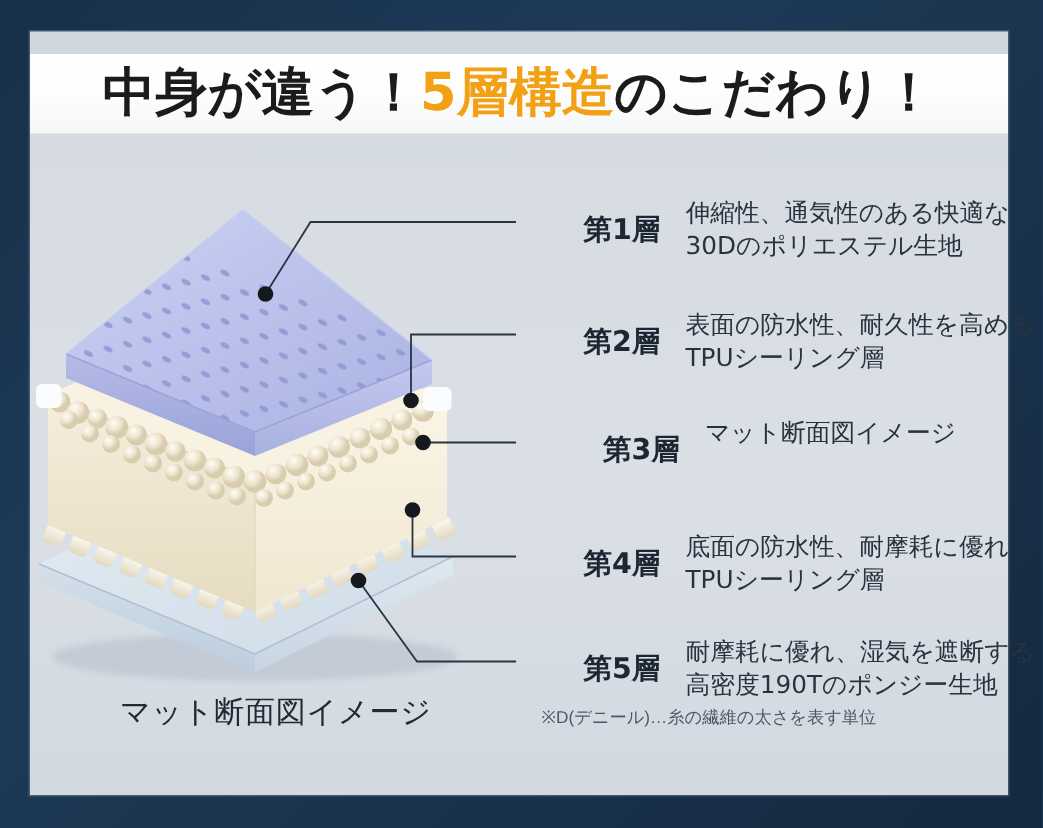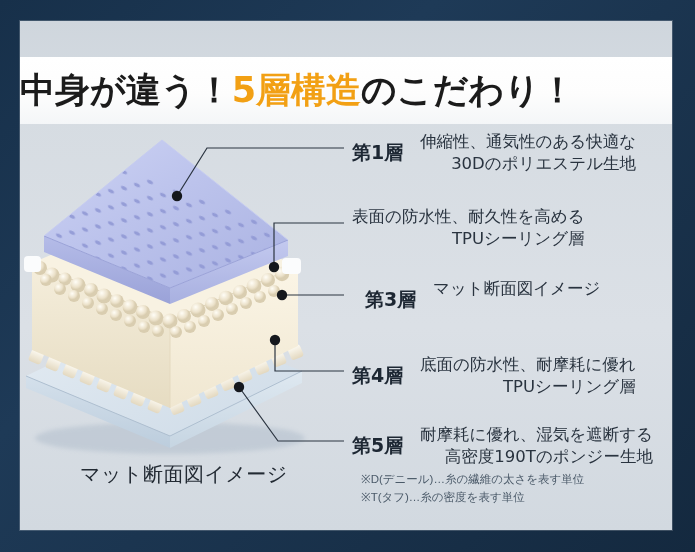--- a/index.html
+++ b/index.html
@@ -14,23 +14,23 @@
   }
   
   #panel{
     position:absolute;left:20px;top:21px;width:652px;height:509px;
     background:linear-gradient(180deg,#cfd6dd 0%,#d6dce2 18%,#dbe0e6 60%,#d2d9e0 100%);
     box-shadow:0 0 0 1px rgba(255,255,255,.18);
     overflow:hidden;
   }
   
   #title-band{
-    position:absolute;left:20px;top:57px;width:652px;height:67px;
+    position:absolute;left:20px;top:36px;width:652px;height:53px;
     background:linear-gradient(180deg,#ffffff 0%,#fdfdfd 55%,#f4f6f8 100%);
-    display:flex;align-items:center;justify-content:flex-start;
+    display:flex;align-items:center;justify-content:center;
   }
   #title-text{
     font-size:35px;font-weight:bold;color:#1b1b1b;letter-spacing:0px;
     white-space:nowrap;line-height:1;
     font-family:"DejaVu Sans","Liberation Sans",sans-serif;
   }
   #title-text .hl{color:#f2a014;}
   
   #diagram{
     position:absolute;left:10px;top:118px;width:330px;height:340px;
@@ -39,30 +39,29 @@
   
   #caption{
     position:absolute;left:80px;top:461px;
     font-size:20px;font-weight:normal;color:#222a33;
     font-family:"DejaVu Sans","Liberation Sans",sans-serif;
     letter-spacing:.5px;
   }
   
   #leaders{position:absolute;left:0;top:0;width:695px;height:552px;pointer-events:none;}
   
-  .layer-row{position:absolute;display:flex;align-items:flex-start;}
+  .layer-row{position:absolute;display:flex;align-items:flex-start;margin-left:37px;}
   .layer-tag{
     font-size:19px;font-weight:bold;color:#1d2733;white-space:nowrap;
     font-family:"DejaVu Sans","Liberation Sans",sans-serif;
     padding-top:9px;width:68px;flex:0 0 68px;
   }
   .layer-desc{
     font-size:16.5px;color:#29333f;line-height:1.35;white-space:nowrap;
     font-family:"DejaVu Sans","Liberation Sans",sans-serif;
-    text-align:right;
   }
   .layer-desc span{display:block;}
   
   #footnotes{
     position:absolute;left:361px;top:471px;
     font-size:11.5px;color:#4b5a69;line-height:1.55;
     font-family:Liberation Sans, sans-serif;
   }
   #footnotes span{display:block;white-space:nowrap;}
 </style>
@@ -272,20 +271,21 @@
 
   <div class="layer-row" style="left:352px;top:131px;">
     <div class="layer-tag">第1層</div>
     <div class="layer-desc">
       <span>伸縮性、通気性のある快適な</span>
       <span>30Dのポリエステル生地</span>
     </div>
   </div>
 
   <div class="layer-row" style="left:352px;top:206px;">
+    <div class="layer-tag">第2層</div>
     <div class="layer-desc">
       <span>表面の防水性、耐久性を高める</span>
       <span>TPUシーリング層</span>
     </div>
   </div>
 
   <div class="layer-row" style="left:365px;top:278px;">
     <div class="layer-tag">第3層</div>
     <div class="layer-desc">
       <span>マット断面図イメージ</span>
@@ -303,16 +303,15 @@
   <div class="layer-row" style="left:352px;top:424px;">
     <div class="layer-tag">第5層</div>
     <div class="layer-desc">
       <span>耐摩耗に優れ、湿気を遮断する</span>
       <span>高密度190Tのポンジー生地</span>
     </div>
   </div>
 
   <div id="footnotes">
     <span>※D(デニール)…糸の繊維の太さを表す単位</span>
-    <span>※T(タフ)…糸の密度を表す単位</span>
   </div>
 
 </div>
 
 </body></html>

